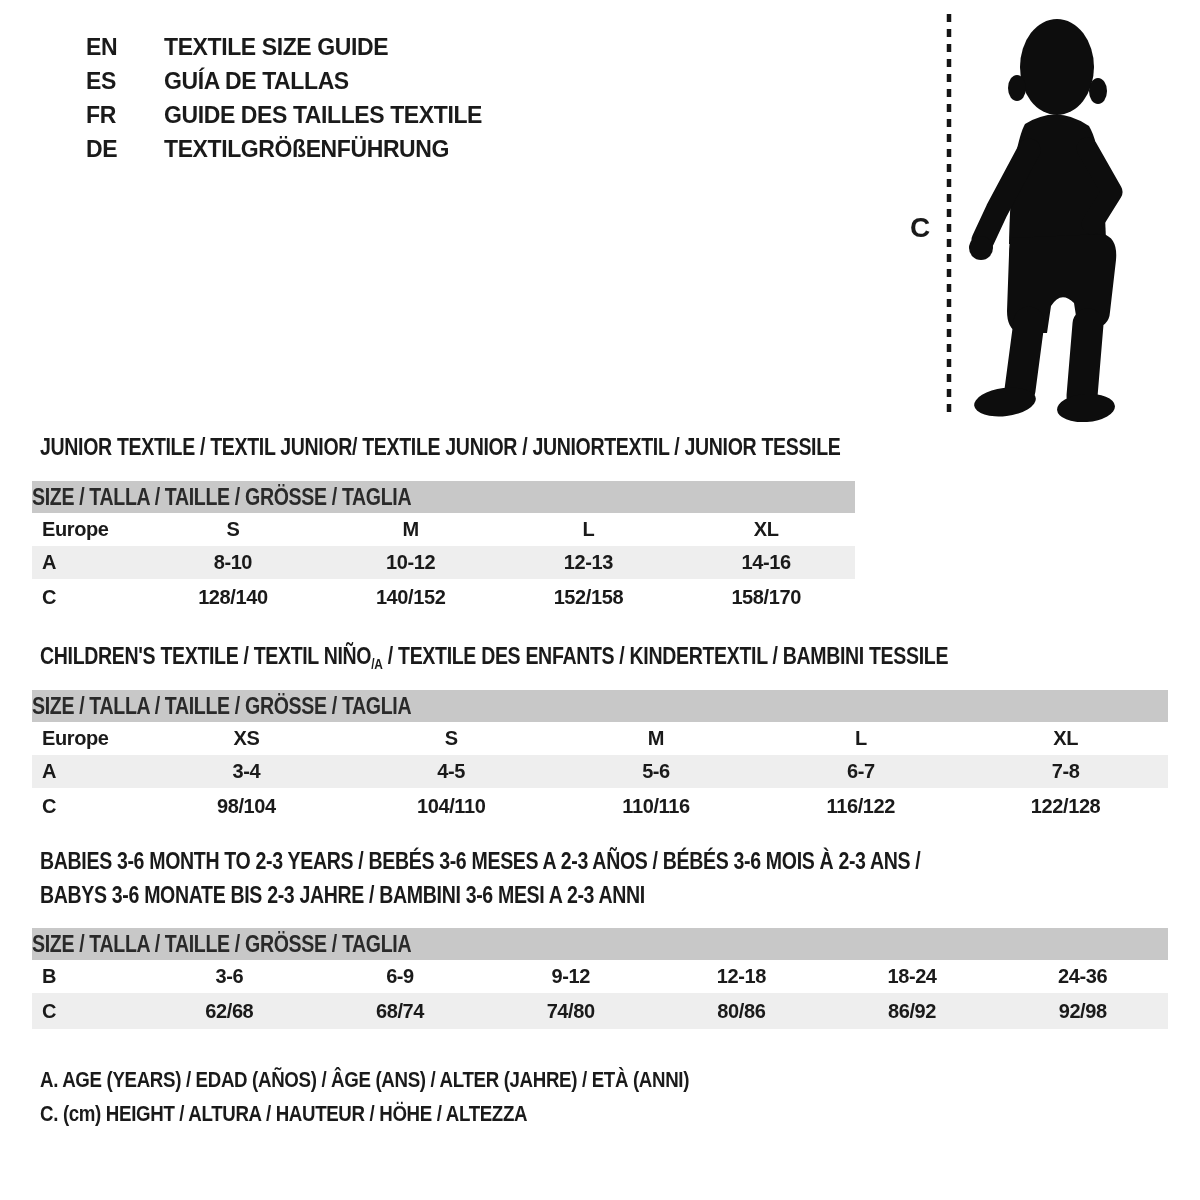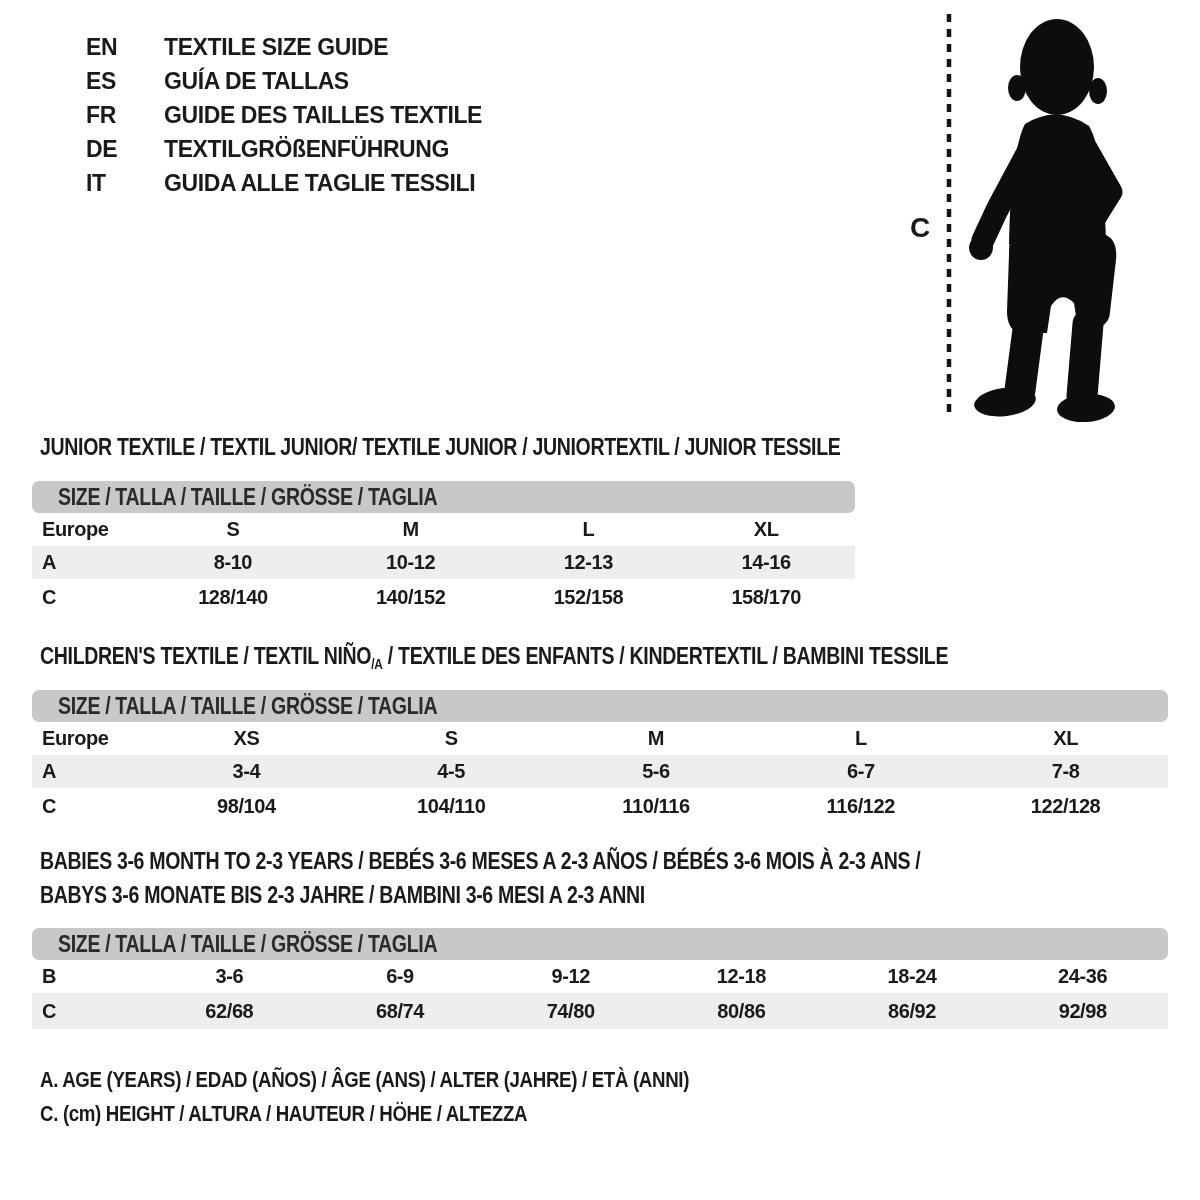--- a/index.html
+++ b/index.html
@@ -18,21 +18,21 @@
   .lang-title { white-space:nowrap; }
 
   
   .measure-label { position:absolute; left:910px; top:212px; font-size:28px; }
   .measure-line { position:absolute; left:945px; top:14px; }
   .silhouette { position:absolute; left:965px; top:12px; }
 
   
   .t-title { position:absolute; left:40px; font-size:23px; }
   .tbl { position:absolute; left:32px; }
-  .size-bar { height:32px; background:#c8c8c8; display:flex; align-items:center; padding-left:26px; font-size:23px; color:#2a2a2a;border-radius:7px; }
+  .size-bar { height:32px; background:#c8c8c8; display:flex; align-items:center; padding-left:0; font-size:23px; color:#2a2a2a; }
   .trow { display:flex; height:33px; align-items:center; font-size:20px; }
   .trow.alt { background:#eeeeee; }
   .tlbl { width:112px; padding-left:10px; box-sizing:border-box; }
   .tcell { flex:1; text-align:center; }
   .sub-a { font-size:14px; position:relative; top:5px; letter-spacing:-0.2px; }
 
   
   .legend { position:absolute; left:40px; top:1063px; }
   .legend-line { height:34px; display:flex; align-items:center; font-size:22px; }
 </style>
@@ -50,24 +50,20 @@
       <span class="lang-code">ES</span>
       <span class="lang-title">GUÍA DE TALLAS</span>
     </div>
     <div class="lang-row">
       <span class="lang-code">FR</span>
       <span class="lang-title">GUIDE DES TAILLES TEXTILE</span>
     </div>
     <div class="lang-row">
       <span class="lang-code">DE</span>
       <span class="lang-title">TEXTILGRÖßENFÜHRUNG</span>
-    </div>
-    <div class="lang-row">
-      <span class="lang-code">IT</span>
-      <span class="lang-title">GUIDA ALLE TAGLIE TESSILI</span>
     </div>
   </div>
 
   <div class="measure-label">C</div>
   <svg class="measure-line" width="8" height="404" viewBox="0 0 8 404" aria-hidden="true">
     <line x1="4" y1="0" x2="4" y2="404" stroke="#141414" stroke-width="4.5" stroke-dasharray="8 7"></line>
   </svg>
 
   <svg class="silhouette" width="180" height="410" viewBox="0 0 180 410" aria-hidden="true">
     <g fill="#0d0d0d" stroke="none">

